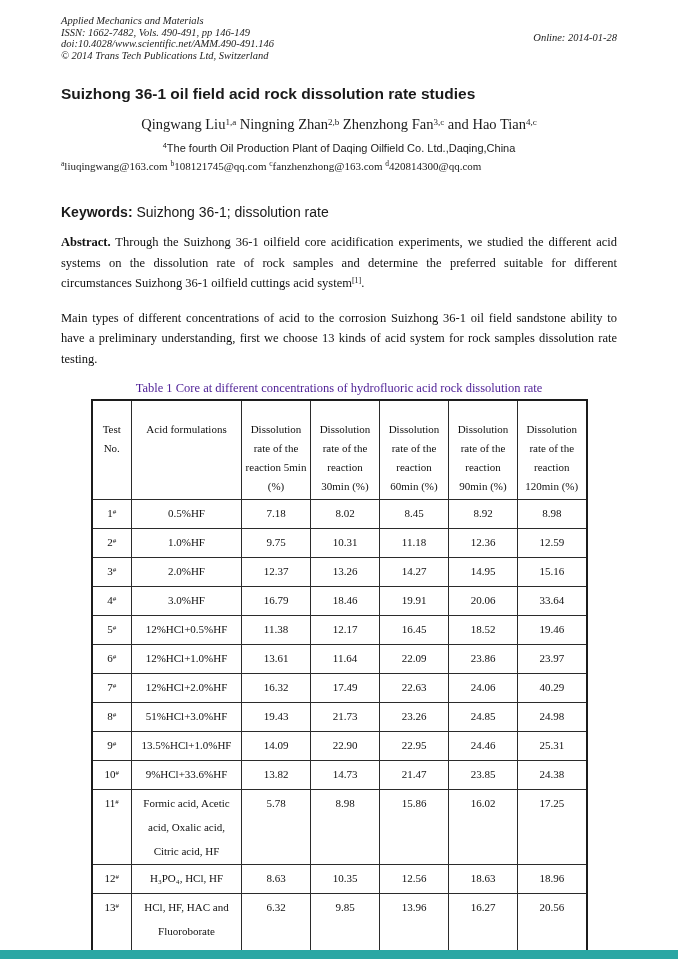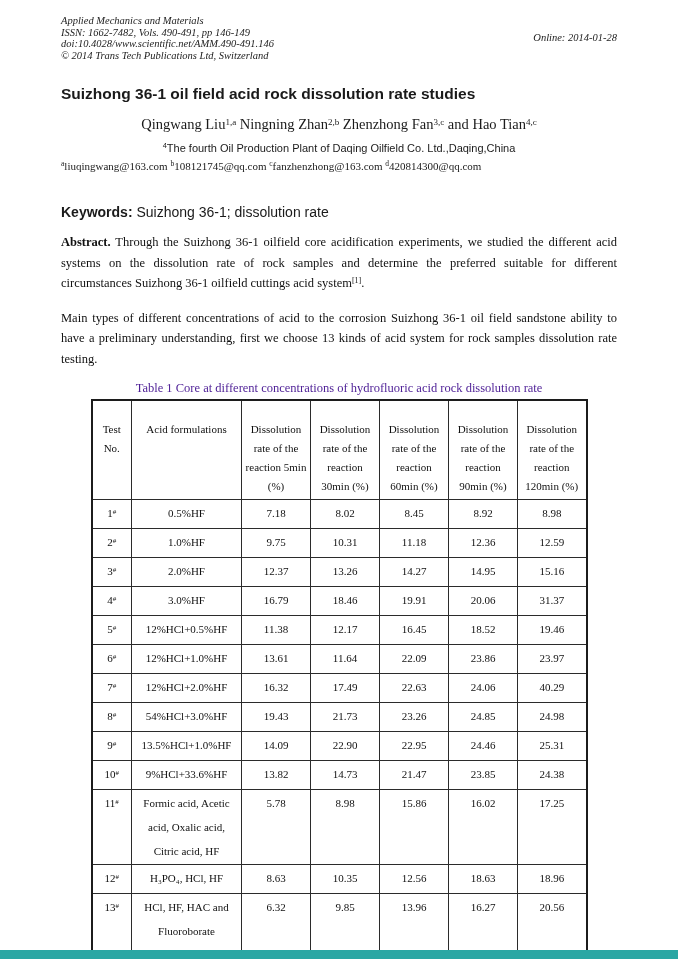--- a/index.html
+++ b/index.html
@@ -197,21 +197,21 @@
           <td>14.95</td>
           <td>15.16</td>
         </tr>
         <tr>
           <td>4<sup>#</sup></td>
           <td>3.0%HF</td>
           <td>16.79</td>
           <td>18.46</td>
           <td>19.91</td>
           <td>20.06</td>
-          <td>31.37</td>
+          <td>33.64</td>
         </tr>
         <tr>
           <td>5<sup>#</sup></td>
           <td>12%HCl+0.5%HF</td>
           <td>11.38</td>
           <td>12.17</td>
           <td>16.45</td>
           <td>18.52</td>
           <td>19.46</td>
         </tr>
@@ -228,21 +228,21 @@
           <td>7<sup>#</sup></td>
           <td>12%HCl+2.0%HF</td>
           <td>16.32</td>
           <td>17.49</td>
           <td>22.63</td>
           <td>24.06</td>
           <td>40.29</td>
         </tr>
         <tr>
           <td>8<sup>#</sup></td>
-          <td>54%HCl+3.0%HF</td>
+          <td>51%HCl+3.0%HF</td>
           <td>19.43</td>
           <td>21.73</td>
           <td>23.26</td>
           <td>24.85</td>
           <td>24.98</td>
         </tr>
         <tr>
           <td>9<sup>#</sup></td>
           <td>13.5%HCl+1.0%HF</td>
           <td>14.09</td>

